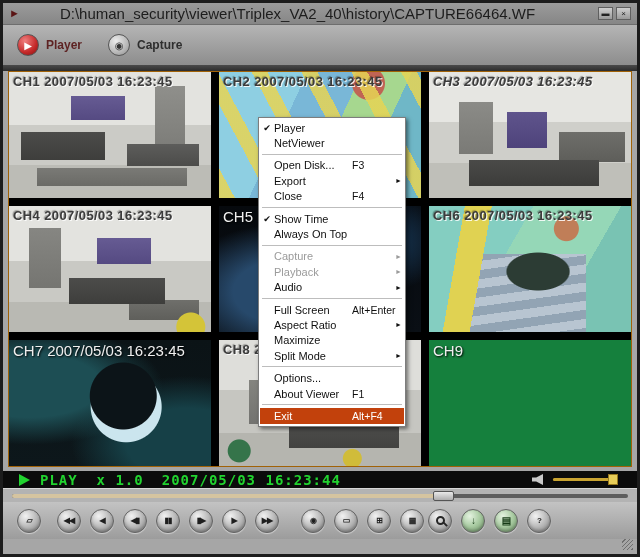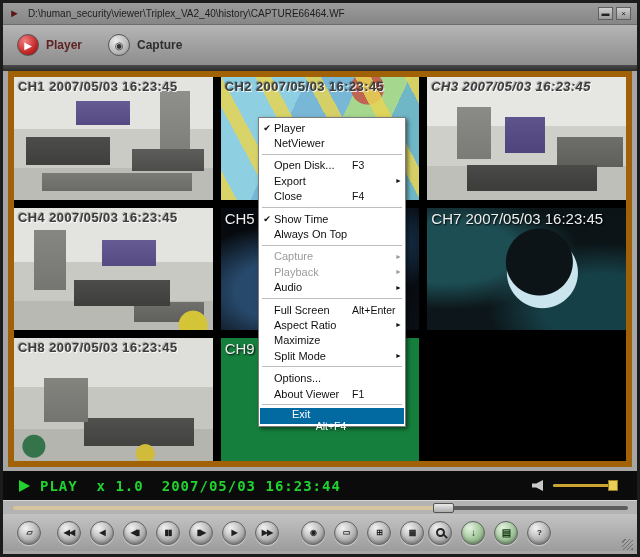--- a/index.html
+++ b/index.html
@@ -6,42 +6,42 @@
   *{box-sizing:border-box;}
   body{font-family:"Liberation Sans", sans-serif;}
 
   .frame{width:640px;height:557px;background:#1c1c1c;padding:3px;position:relative;}
   .window{width:100%;height:100%;background:#a6a6a6;position:relative;overflow:hidden;}
 
   
   .titlebar{height:22px;display:flex;align-items:center;padding:0 6px;
     background:linear-gradient(#9b9b9b,#868686);border-bottom:1px solid #6e6e6e;}
   .app-icon{color:#5a1414;font-size:11px;margin-right:8px;line-height:1;}
-  .title-text{font-size:10px;color:#1d1d1d;white-space:nowrap;overflow:hidden;flex:1;}
+  .title-text{font-size:15px;color:#1d1d1d;white-space:nowrap;overflow:hidden;flex:1;margin-left:32px;}
   .win-btns{display:flex;gap:3px;}
   .win-btn{width:15px;height:13px;background:linear-gradient(#cfcfcf,#9a9a9a);
     border:1px solid #5f5f5f;font-size:8px;line-height:11px;text-align:center;color:#222;cursor:default;}
 
   
   .modebar{height:40px;display:flex;align-items:center;gap:26px;padding:0 14px;
     background:linear-gradient(#b5b5b5,#8d8d8d);}
   .mode-btn{display:flex;align-items:center;gap:7px;cursor:default;}
   .mode-circle{width:22px;height:22px;border-radius:50%;border:1px solid #555;
     display:flex;align-items:center;justify-content:center;font-size:10px;}
   .mode-circle.red{background:radial-gradient(circle at 35% 30%, #f08080, #c42828 60%, #7e1212);color:#fff;}
   .mode-circle.gray{background:radial-gradient(circle at 35% 30%, #ececec, #b8b8b8 60%, #8c8c8c);color:#333;}
   .mode-label{font-size:12px;font-weight:bold;}
   .mode-label.player{color:#5e2323;}
   .mode-label.viewer{color:#2e2e2e;}
   .modebar-sep{height:6px;background:linear-gradient(#4a4a4a,#2d2d2d);}
 
   
   #video-grid{position:relative;margin:0 5px;height:396px;display:grid;
     grid-template-columns:repeat(3,1fr);grid-template-rows:repeat(3,1fr);
-    gap:8px;background:#000;border:6px solid #a16207;}
+    gap:8px;background:#000;border:1px solid #a16207;}
   .cell{position:relative;overflow:hidden;background-repeat:no-repeat;}
   .ch-label{position:absolute;top:2px;left:4px;right:2px;white-space:nowrap;z-index:2;}
   .ch-label.emboss{font-weight:bold;font-size:13px;color:#3c3c3c;letter-spacing:.4px;
     text-shadow:1px 1px 0 rgba(255,255,255,.85),-1px -1px 1px rgba(0,0,0,.3);}
   .ch-label.light{font-size:15px;color:#efefef;text-shadow:1px 1px 2px #000;}
 
   .scene-office1{background:
     linear-gradient(#665b93,#554a82) 62px 24px/54px 24px no-repeat,
     linear-gradient(#8f8f8b,#7e7e7a) 146px 14px/30px 58px no-repeat,
     linear-gradient(#4c4c4a,#3e3e3c) 12px 60px/84px 28px no-repeat,
@@ -91,25 +91,25 @@
 
   
   #context-menu{position:absolute;left:255px;top:114px;width:148px;background:#fff;
     border:1px solid #7d7d7d;box-shadow:2px 2px 4px rgba(0,0,0,.5);padding:2px 1px;z-index:40;}
   .menu-item{display:flex;align-items:center;height:15.4px;font-size:11px;color:#101010;padding-right:2px;cursor:default;}
   .menu-item .check{width:14px;text-align:center;font-size:9px;flex:0 0 auto;}
   .menu-item .mlabel{width:78px;flex:0 0 auto;white-space:nowrap;}
   .menu-item .msc{flex:1;font-size:10.5px;white-space:nowrap;}
   .menu-item .arrow{width:9px;font-size:7px;text-align:right;flex:0 0 auto;}
   .menu-item.disabled{color:#9b9b9b;}
-  .menu-item.selected{background:#0369a1;color:#fff;flex-direction:column;}
+  .menu-item.selected{background:#c2410c;color:#fff;}
   .menu-sep{height:1px;background:#bdbdbd;margin:3px 2px;}
 
   
-  .statusbar{height:29px;background:#0b0b0b;display:flex;align-items:center;padding:0 16px;margin-top:4px;}
+  .statusbar{height:17px;background:#0b0b0b;display:flex;align-items:center;padding:0 16px;margin-top:4px;}
   .play-tri{width:0;height:0;border-left:11px solid #21d32f;border-top:6.5px solid transparent;
     border-bottom:6.5px solid transparent;margin-right:10px;}
   .status-text{color:#21d32f;font-family:"DejaVu Sans Mono",monospace;font-weight:bold;font-size:14px;letter-spacing:1px;}
   .status-time{margin-left:18px;}
   .vol-wrap{margin-left:auto;display:flex;align-items:center;gap:10px;margin-right:6px;}
   .speaker{width:11px;height:11px;background:#c9c9c9;
     clip-path:polygon(0 32%,38% 32%,100% 0,100% 100%,38% 68%,0 68%);}
   .vol-track{position:relative;width:62px;height:3px;background:#6e5a1c;border-radius:2px;}
   .vol-fill{position:absolute;left:0;top:0;height:3px;background:#c9a431;border-radius:2px;}
   .vol-handle{position:absolute;top:-4px;width:10px;height:11px;background:#e8cd58;
@@ -178,20 +178,23 @@
       </div>
       <div class="cell scene-office3">
         <div class="ch-label emboss"><span>CH3</span> <span>2007/05/03 16:23:45</span></div>
       </div>
       <div class="cell scene-office4">
         <div class="ch-label emboss"><span>CH4</span> <span>2007/05/03 16:23:45</span></div>
       </div>
       <div class="cell scene-dark5">
         <div class="ch-label light"><span>CH5</span> <span>2007/05/03 16:23:45</span></div>
       </div>
+      <div class="cell scene-cartoon6">
+        <div class="ch-label emboss"><span>CH6</span> <span>2007/05/03 16:23:45</span></div>
+      </div>
       <div class="cell scene-night7">
         <div class="ch-label light"><span>CH7</span> <span>2007/05/03 16:23:45</span></div>
       </div>
       <div class="cell scene-office8">
         <div class="ch-label emboss"><span>CH8</span> <span>2007/05/03 16:23:45</span></div>
       </div>
       <div class="cell scene-blank">
         <div class="ch-label light"><span>CH9</span> <span></span></div>
       </div>
     </div>

